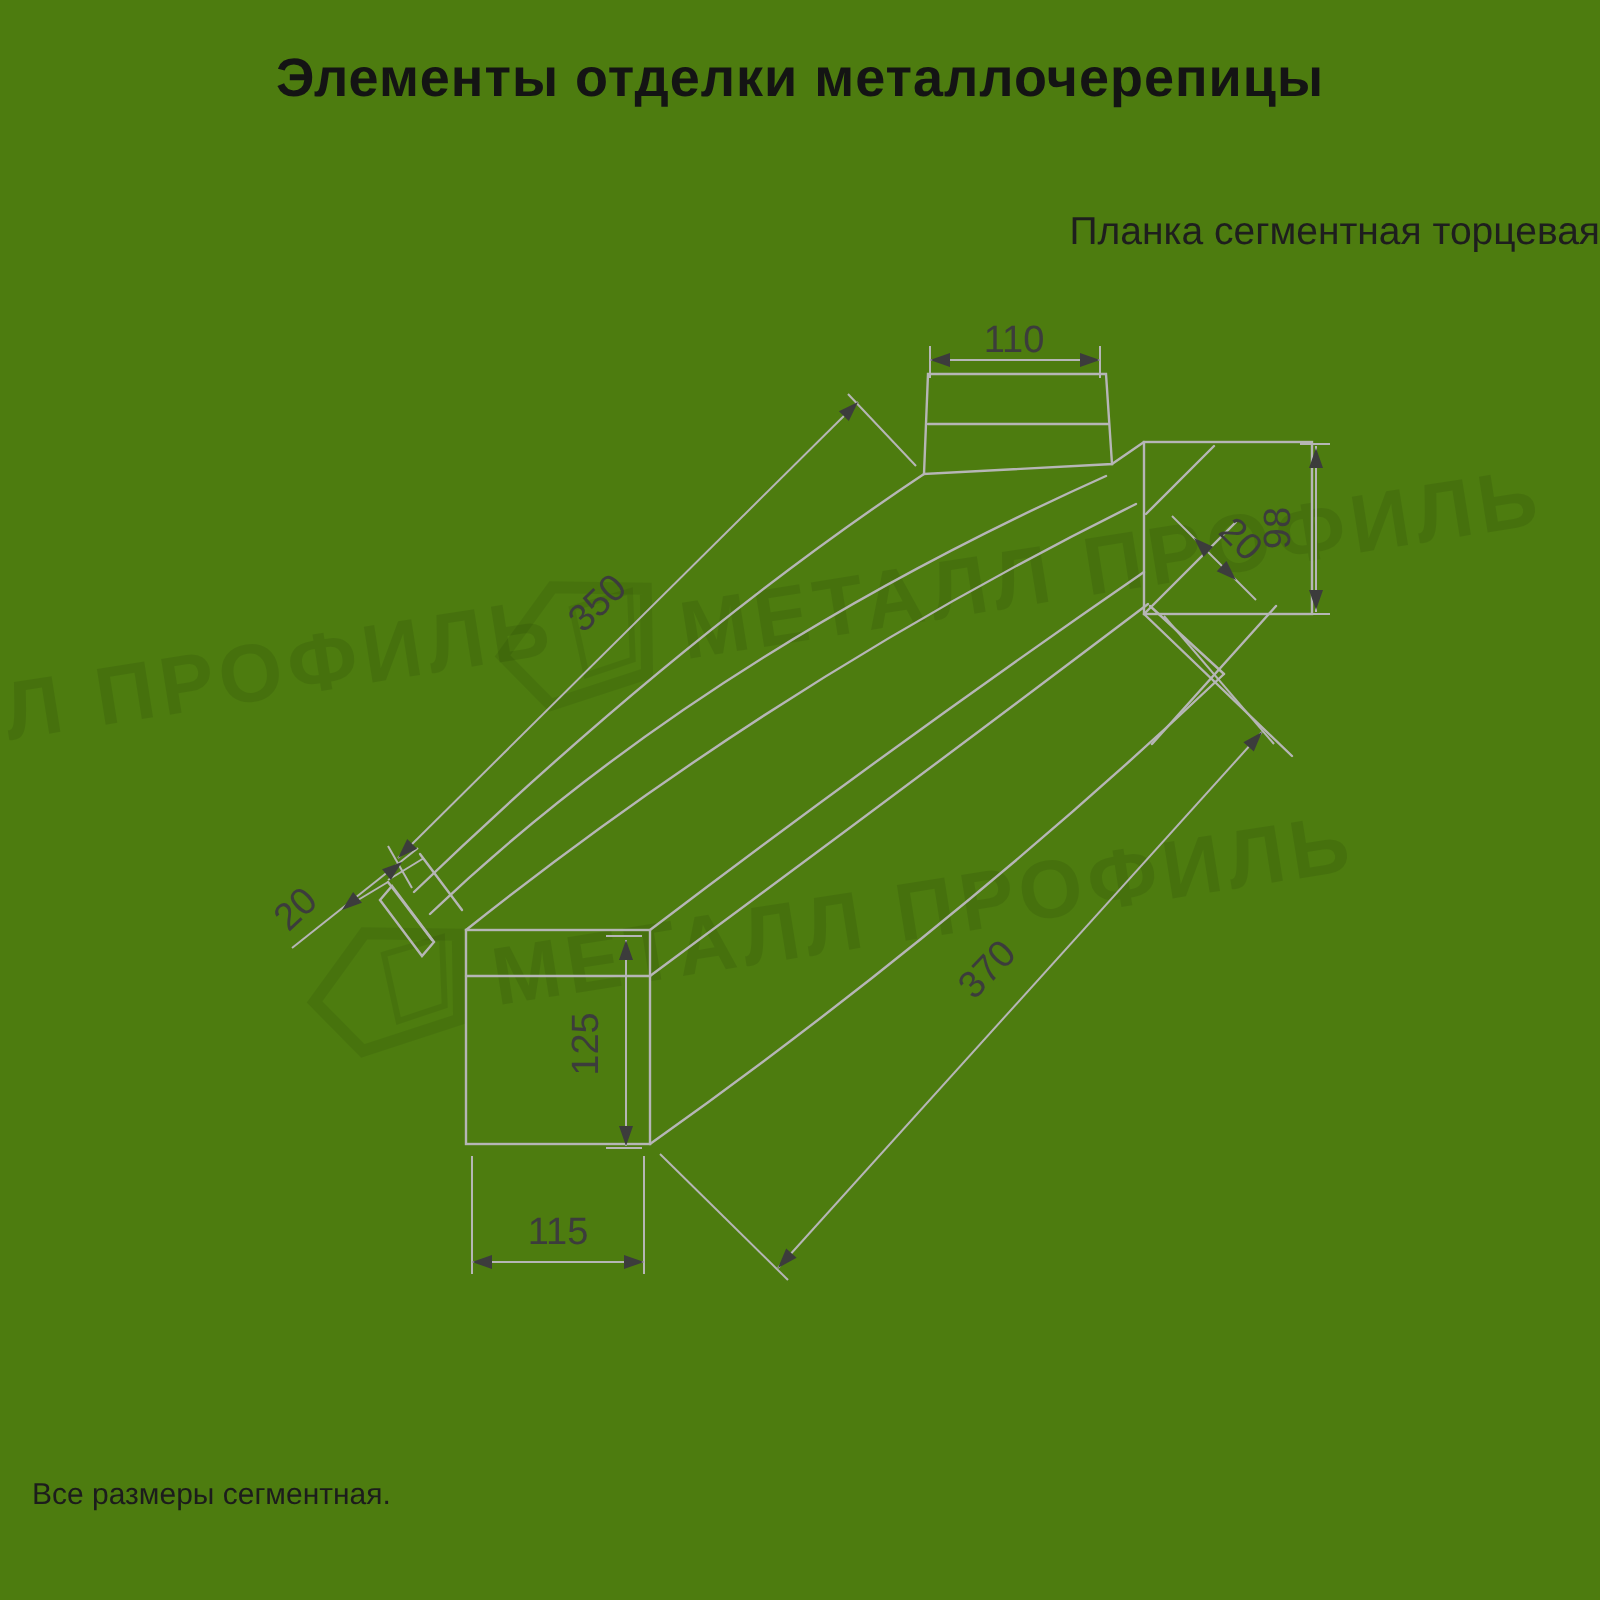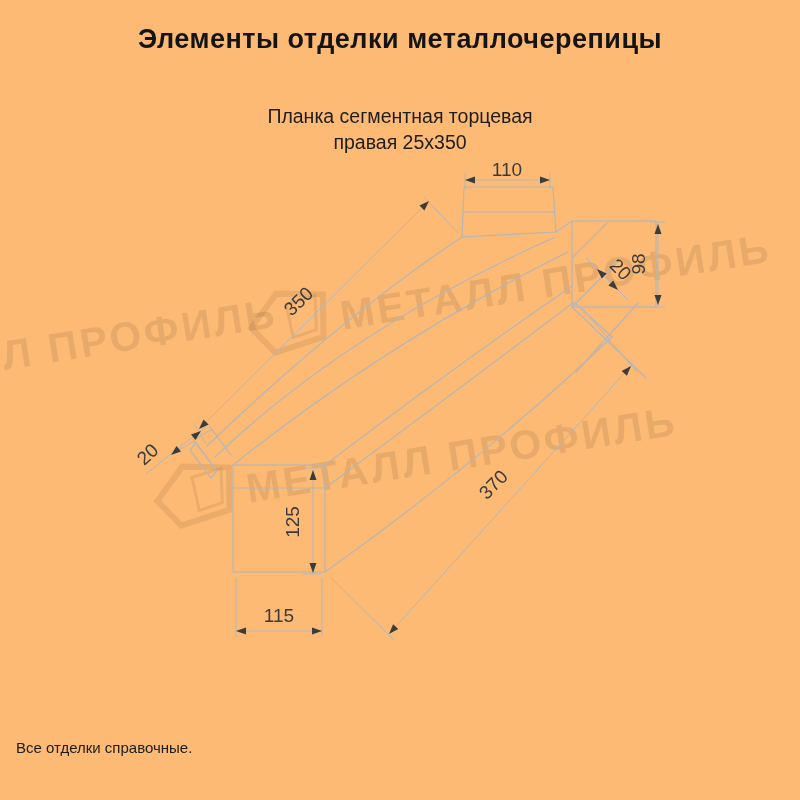--- a/index.html
+++ b/index.html
@@ -1,37 +1,36 @@
 <!DOCTYPE html>
 <html><head>
 <meta charset="utf-8">
 <style>
   html,body{margin:0;padding:0;background:#ffffff;}
-  #page{position:relative;width:800px;height:800px;background:#fdba74;overflow:hidden;
+  #page{position:relative;width:800px;height:800px;background:#4d7c0f;overflow:hidden;
         font-family:"Liberation Sans","DejaVu Sans",sans-serif;}
   #title{position:absolute;top:24px;left:0;width:800px;text-align:center;
          font-size:27px;font-weight:bold;color:#141414;letter-spacing:0.5px;}
-  #subtitle{position:absolute;top:103px;left:0;width:800px;text-align:center;
+  #subtitle{position:absolute;top:103px;left:0;width:800px;text-align:right;
             font-size:19.5px;color:#1e1e1e;line-height:26px;}
   #notes{position:absolute;left:16px;top:737px;font-size:15px;color:#1c1c1c;line-height:21.5px;}
   svg text.dim{font-family:"Liberation Sans","DejaVu Sans",sans-serif;
                font-size:19px;fill:#3c3c3c;}
   svg text.wm{font-family:"Liberation Sans","DejaVu Sans",sans-serif;
               font-size:41px;font-weight:bold;letter-spacing:3px;fill:rgba(0,0,0,0.085);}
 </style>
 </head>
 <body>
 
 <div id="page">
 
   <div id="title">Элементы отделки металлочерепицы</div>
 
   <div id="subtitle">
     <div>Планка сегментная торцевая</div>
-    <div>правая 25х350</div>
   </div>
 
   <svg style="position:absolute;left:0;top:0" width="800" height="800" viewBox="0 0 800 800">
 
     <g transform="translate(242,295) rotate(-9)">
       <g stroke="rgba(0,0,0,0.07)" fill="none" stroke-width="6">
         <path d="M4,34 L34,4 L80,12 L74,54 L24,62 Z"></path>
         <path d="M42,16 L72,12 L68,46 L44,50 Z" stroke-width="3"></path>
       </g>
       <text class="wm" x="94" y="50">МЕТАЛЛ ПРОФИЛЬ</text>
@@ -133,16 +132,16 @@
       <text class="dim" transform="translate(616,274) rotate(45)" text-anchor="middle">20</text>
       <text class="dim" transform="translate(303,306) rotate(-44)" text-anchor="middle">350</text>
       <text class="dim" transform="translate(498,489) rotate(-46)" text-anchor="middle">370</text>
       <text class="dim" transform="translate(152,459) rotate(-43)" text-anchor="middle">20</text>
       <text class="dim" transform="translate(299,522) rotate(-90)" text-anchor="middle">125</text>
       <text class="dim" x="279" y="622" text-anchor="middle">115</text>
     </g>
   </svg>
 
   <div id="notes">
-    <div>Все отделки справочные.</div>
+    <div>Все размеры сегментная.</div>
   </div>
 
 </div>
 
 </body></html>

